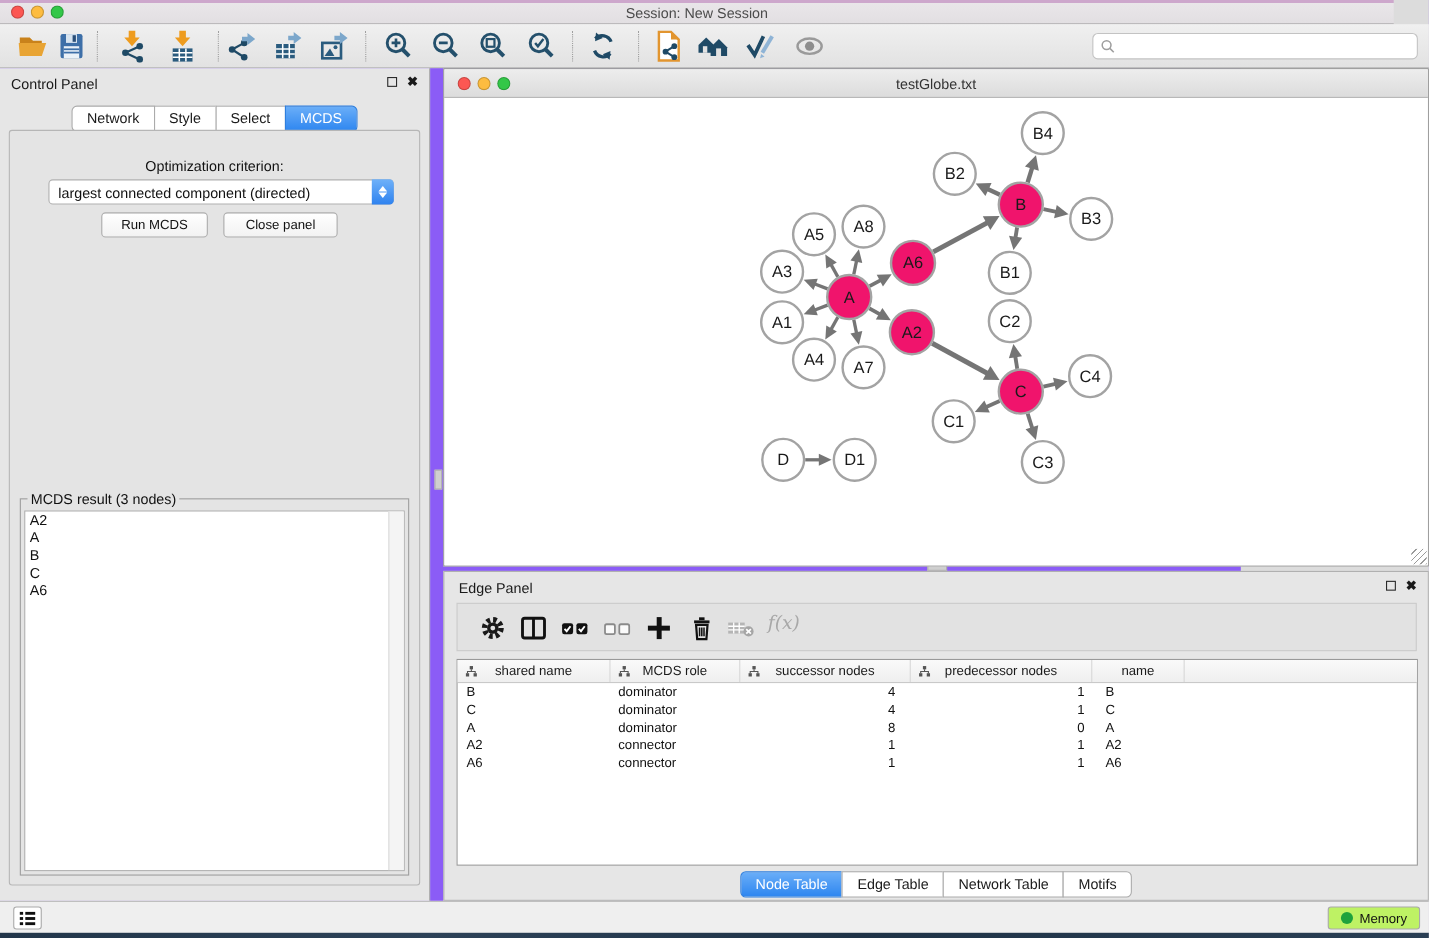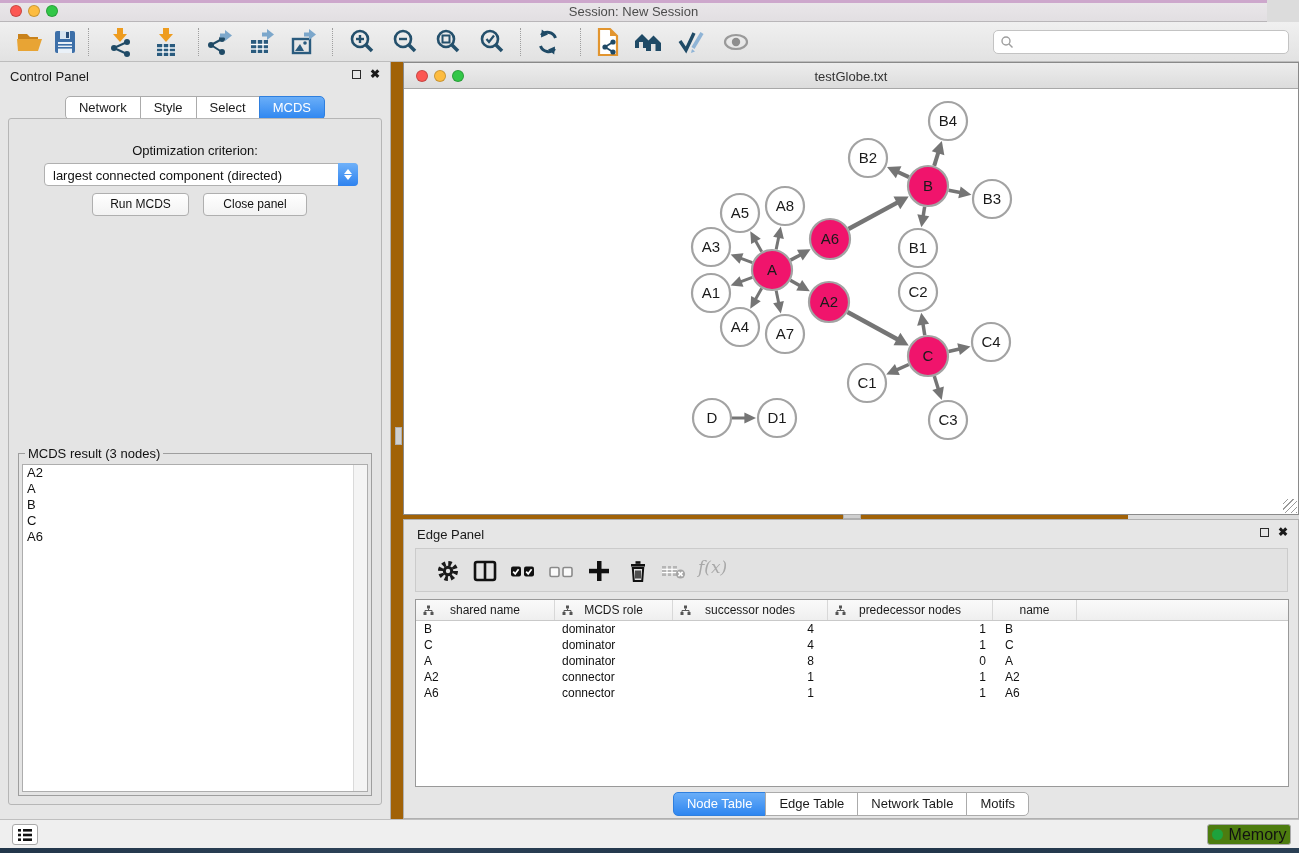--- a/index.html
+++ b/index.html
@@ -22,21 +22,21 @@
   .toolbar { position:absolute; left:0; top:22px; width:1299px; height:40px;
     background:linear-gradient(#F0F0F0,#E2E2E2); border-bottom:1px solid #BDBDBD; }
   .tbi { position:absolute; top:5px; width:30px; height:30px; cursor:pointer; }
   .tb-sep { position:absolute; top:6px; height:28px; width:0; border-left:1px dotted #9f9f9f; }
   .searchbox { position:absolute; right:10px; top:8px; width:296px; height:24px; background:#fff;
     border:1px solid #C3C3C3; border-radius:5px; display:flex; align-items:center; }
   .searchbox svg { margin-left:6px; }
   .searchbox input { border:none; outline:none; flex:1; height:20px; font-size:13px; background:transparent; }
 
   
-  .workspace { position:absolute; left:0; top:62px; width:1128px; height:757px; background:#a16207; }
+  .workspace { position:absolute; left:0; top:62px; width:1128px; height:757px; background:#8b5cf6; }
 
   
   .control-panel { position:absolute; left:0; top:0; width:391px; height:757px; background:#E6E6E6;
     border-right:1px solid #B0B0B0; }
   .panel-title { position:absolute; left:10px; top:7px; font-size:13px; color:#1a1a1a; }
   .panel-icons { position:absolute; right:10px; top:7px; display:flex; gap:9px; align-items:center; }
   .float-box { width:9px; height:9px; border:1.5px solid #2a2a2a; background:transparent; }
   .close-x { font-size:12px; font-weight:bold; color:#1a1a1a; line-height:11px; }
 
   .segmented { display:inline-flex; }
@@ -102,23 +102,23 @@
   .g-cell.c0 { padding-left:8px; } .g-cell.c1 { padding-left:7px; }
   .g-cell.c2 { text-align:right; padding-right:14px; } .g-cell.c3 { text-align:right; padding-right:7px; }
   .g-cell.c4 { padding-left:12px; }
   .tp-tabs { position:absolute; left:0; right:0; top:272px; text-align:center; }
 
   
   .statusbar { position:absolute; left:0; top:819px; width:1299px; height:29px; background:#EFEFEF;
     border-top:1px solid #BFBFBF; }
   .sb-left-btn { position:absolute; left:12px; top:4px; width:26px; height:21px; background:#fff;
     border:1px solid #A9A9A9; border-radius:3px; display:flex; align-items:center; justify-content:center; cursor:pointer; }
-  .memory-btn { position:absolute; right:8px; top:4px; width:84px; height:21px; background:#4d7c0f;
+  .memory-btn { position:absolute; right:8px; top:4px; width:84px; height:21px; background:#bef264;
     border:1px solid #A9A9A9; border-radius:3px; display:flex; align-items:center; justify-content:center;
-    gap:6px; font-size:16px; color:#111; cursor:pointer; }
+    gap:6px; font-size:12px; color:#111; cursor:pointer; }
   .mem-dot { width:11px; height:11px; border-radius:50%; background:#1EA23C; }
   .wallpaper { position:absolute; left:0; top:848px; width:1299px; height:5px;
     background:linear-gradient(90deg,#22364a,#2d4258 30%,#1f3347 60%,#2a3f54); }
 </style>
 </head>
 <body>
 
 <div class="app">
 
   <div class="titlebar">

